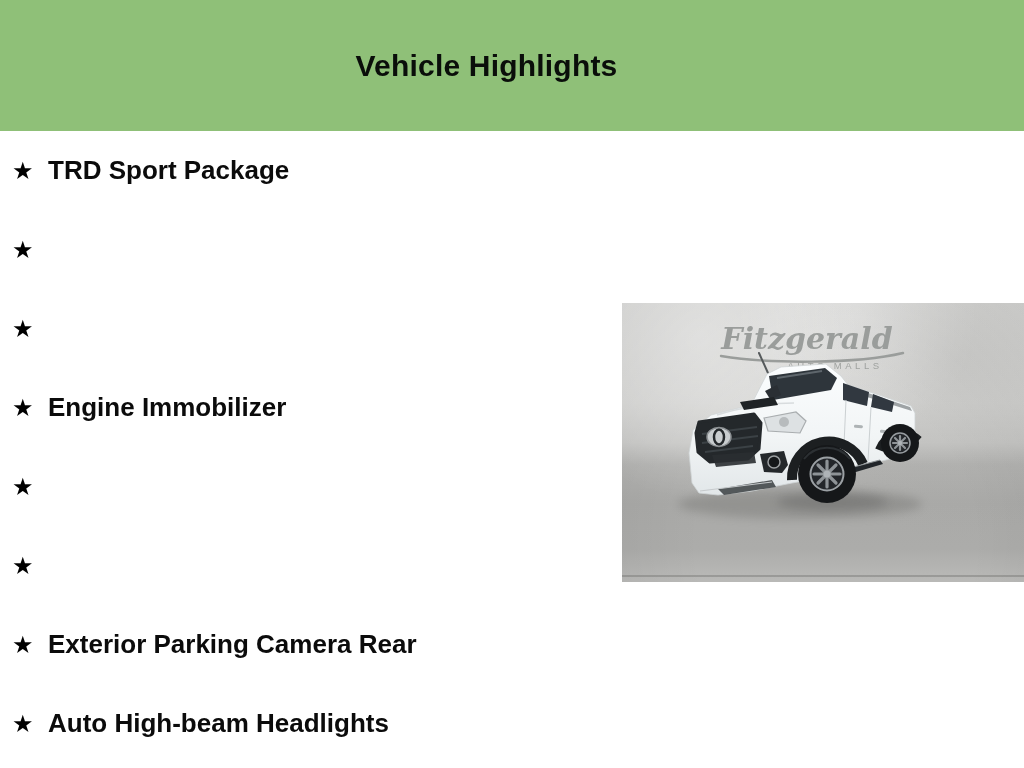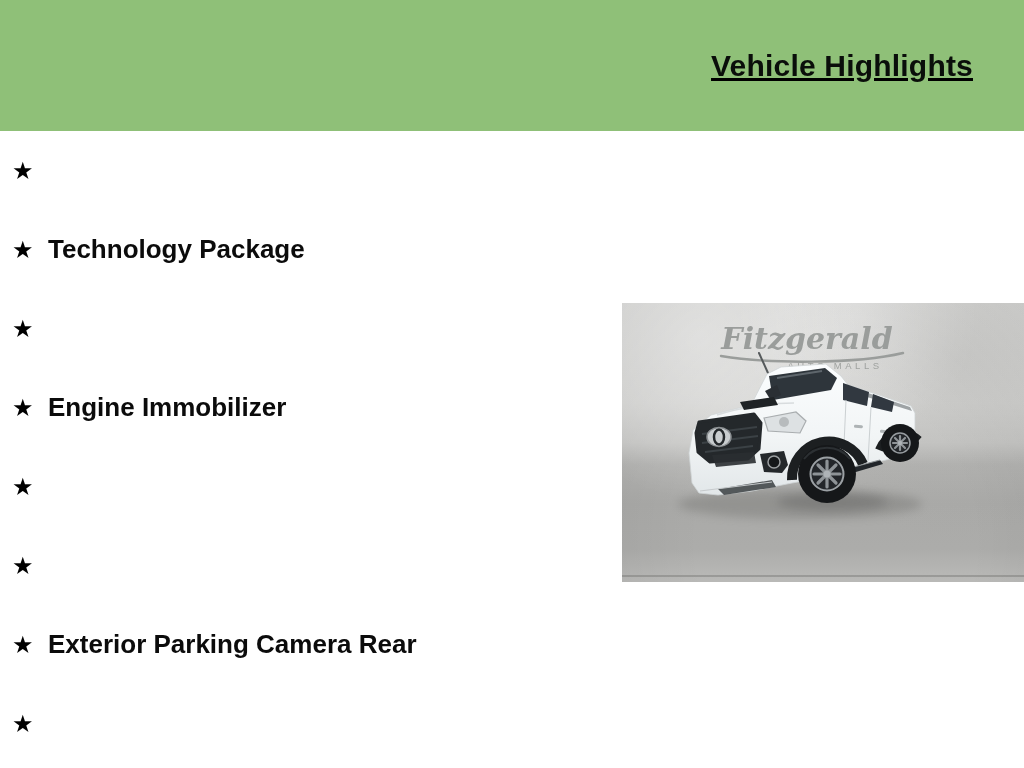--- a/index.html
+++ b/index.html
@@ -12,23 +12,22 @@
     position: relative;
     overflow: hidden;
   }
 
   
   .header {
     height: 131px;
     background: #8FC078;
     display: flex;
     align-items: center;
-    justify-content: flex-end;
+    justify-content: center;
     padding-right: 51px;
-    text-decoration: underline;
   }
   .header h1 {
     margin: 0;
     font-size: 30px;
     font-weight: bold;
     color: #0a0e0a;
     letter-spacing: 0.2px;
   }
 
   
@@ -91,44 +90,45 @@
 </head>
 <body>
 
 <div class="header">
   <h1>Vehicle Highlights</h1>
 </div>
 
 <ul class="list">
   <li>
     <span class="star">★</span>
-  </li>
-  <li>
-    <span class="star">★</span>
-    <span>Technology Package</span>
+    <span>TRD Sport Package</span>
+  </li>
+  <li>
+    <span class="star">★</span>
   </li>
   <li>
     <span class="star">★</span>
   </li>
   <li>
     <span class="star">★</span>
     <span>Engine Immobilizer</span>
   </li>
   <li>
     <span class="star">★</span>
   </li>
   <li>
     <span class="star">★</span>
   </li>
   <li>
     <span class="star">★</span>
     <span>Exterior Parking Camera Rear</span>
   </li>
   <li>
     <span class="star">★</span>
+    <span>Auto High-beam Headlights</span>
   </li>
 </ul>
 
 <div class="photo" role="img" aria-label="White Toyota Tacoma TRD Sport double-cab pickup truck, front three-quarter view on gray showroom backdrop">
 
   <svg class="wm-svg" viewBox="0 0 210 52">
     <text x="100" y="28" text-anchor="middle" font-family="DejaVu Serif, serif" font-style="italic" font-weight="bold" font-size="30" fill="#9a9d9b">Fitzgerald</text>
     <path d="M14,35 C60,43 150,43 196,32" stroke="#9a9d9b" stroke-width="2.4" fill="none" stroke-linecap="round"></path>
     <text x="128" y="48" text-anchor="middle" font-family="Liberation Sans, sans-serif" font-size="9.5" letter-spacing="3.5" fill="#9fa29f">AUTO MALLS</text>
   </svg>

